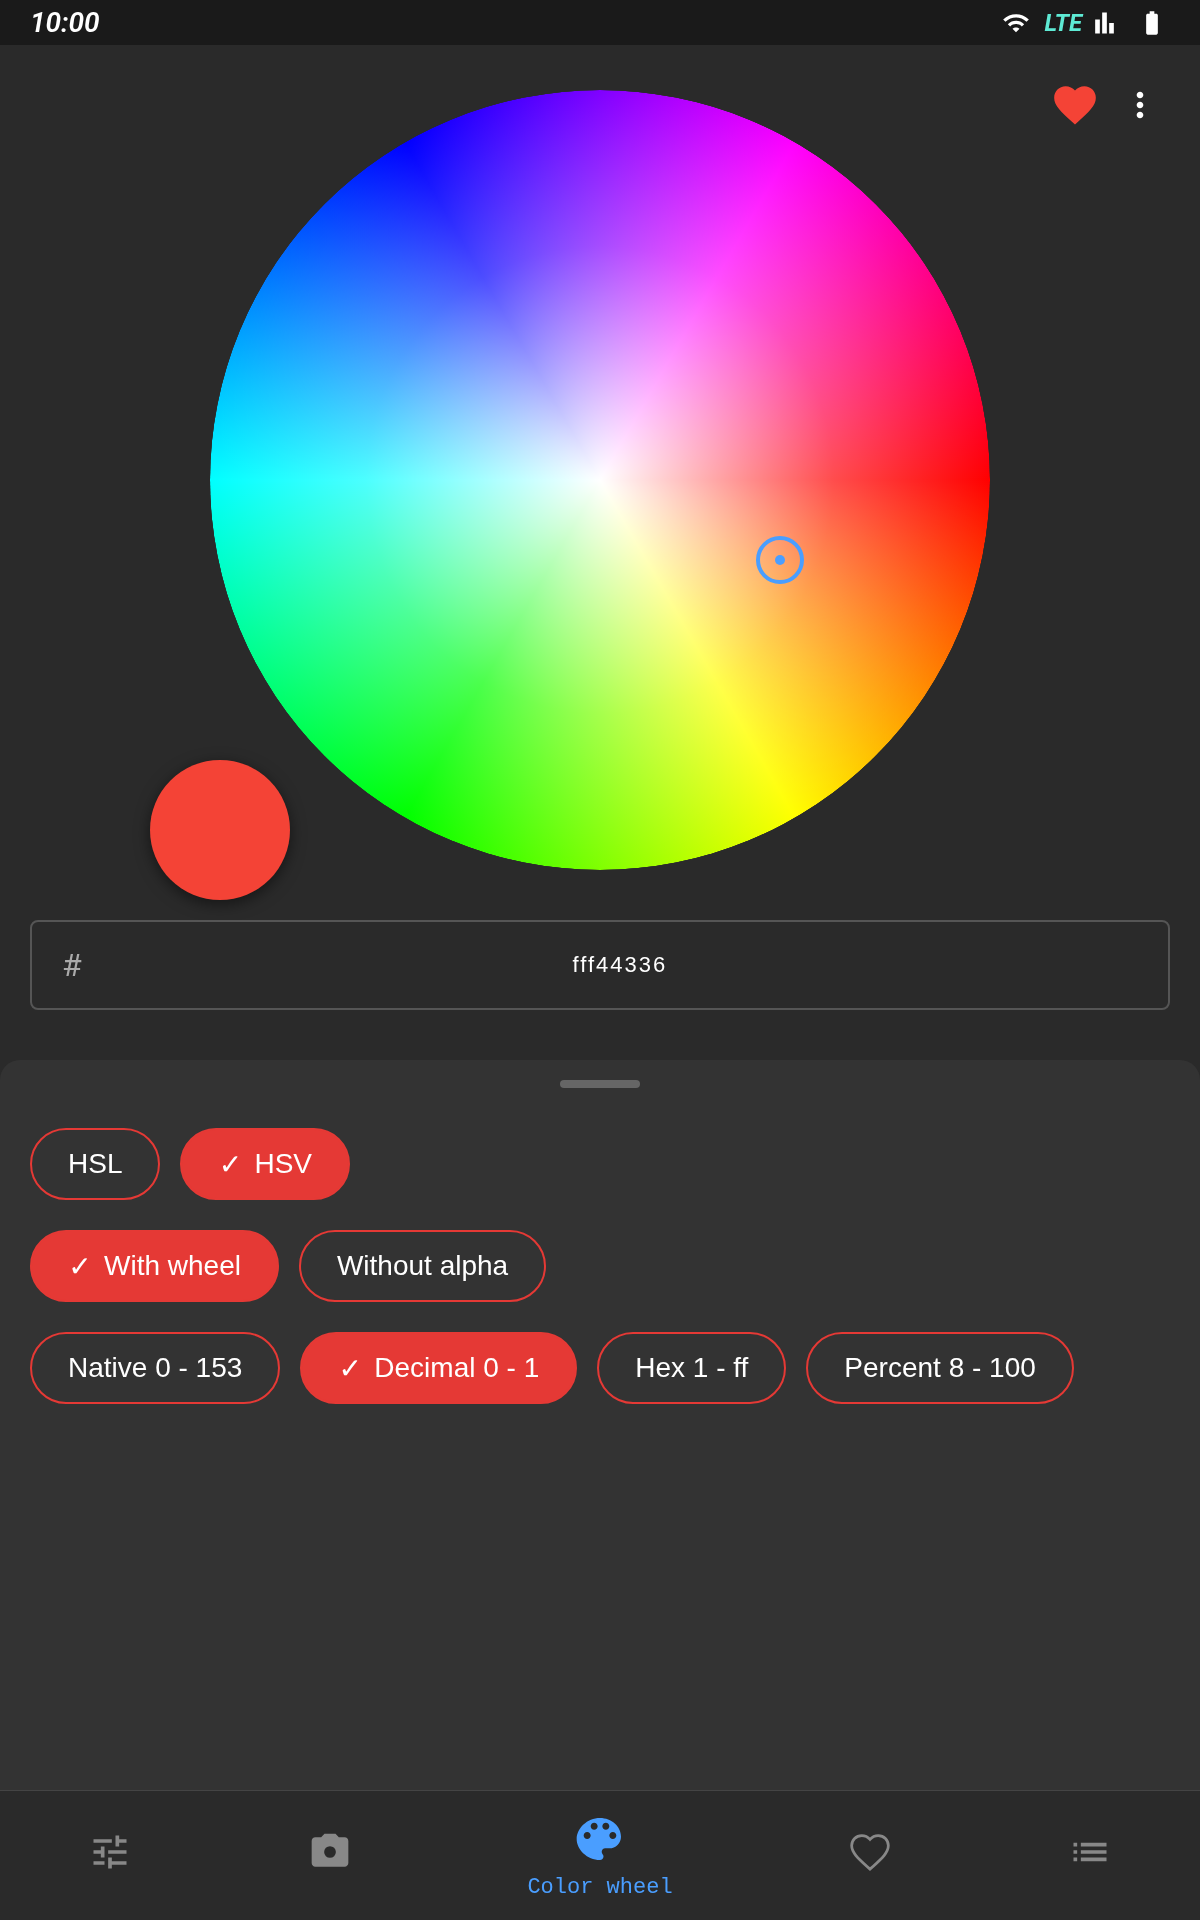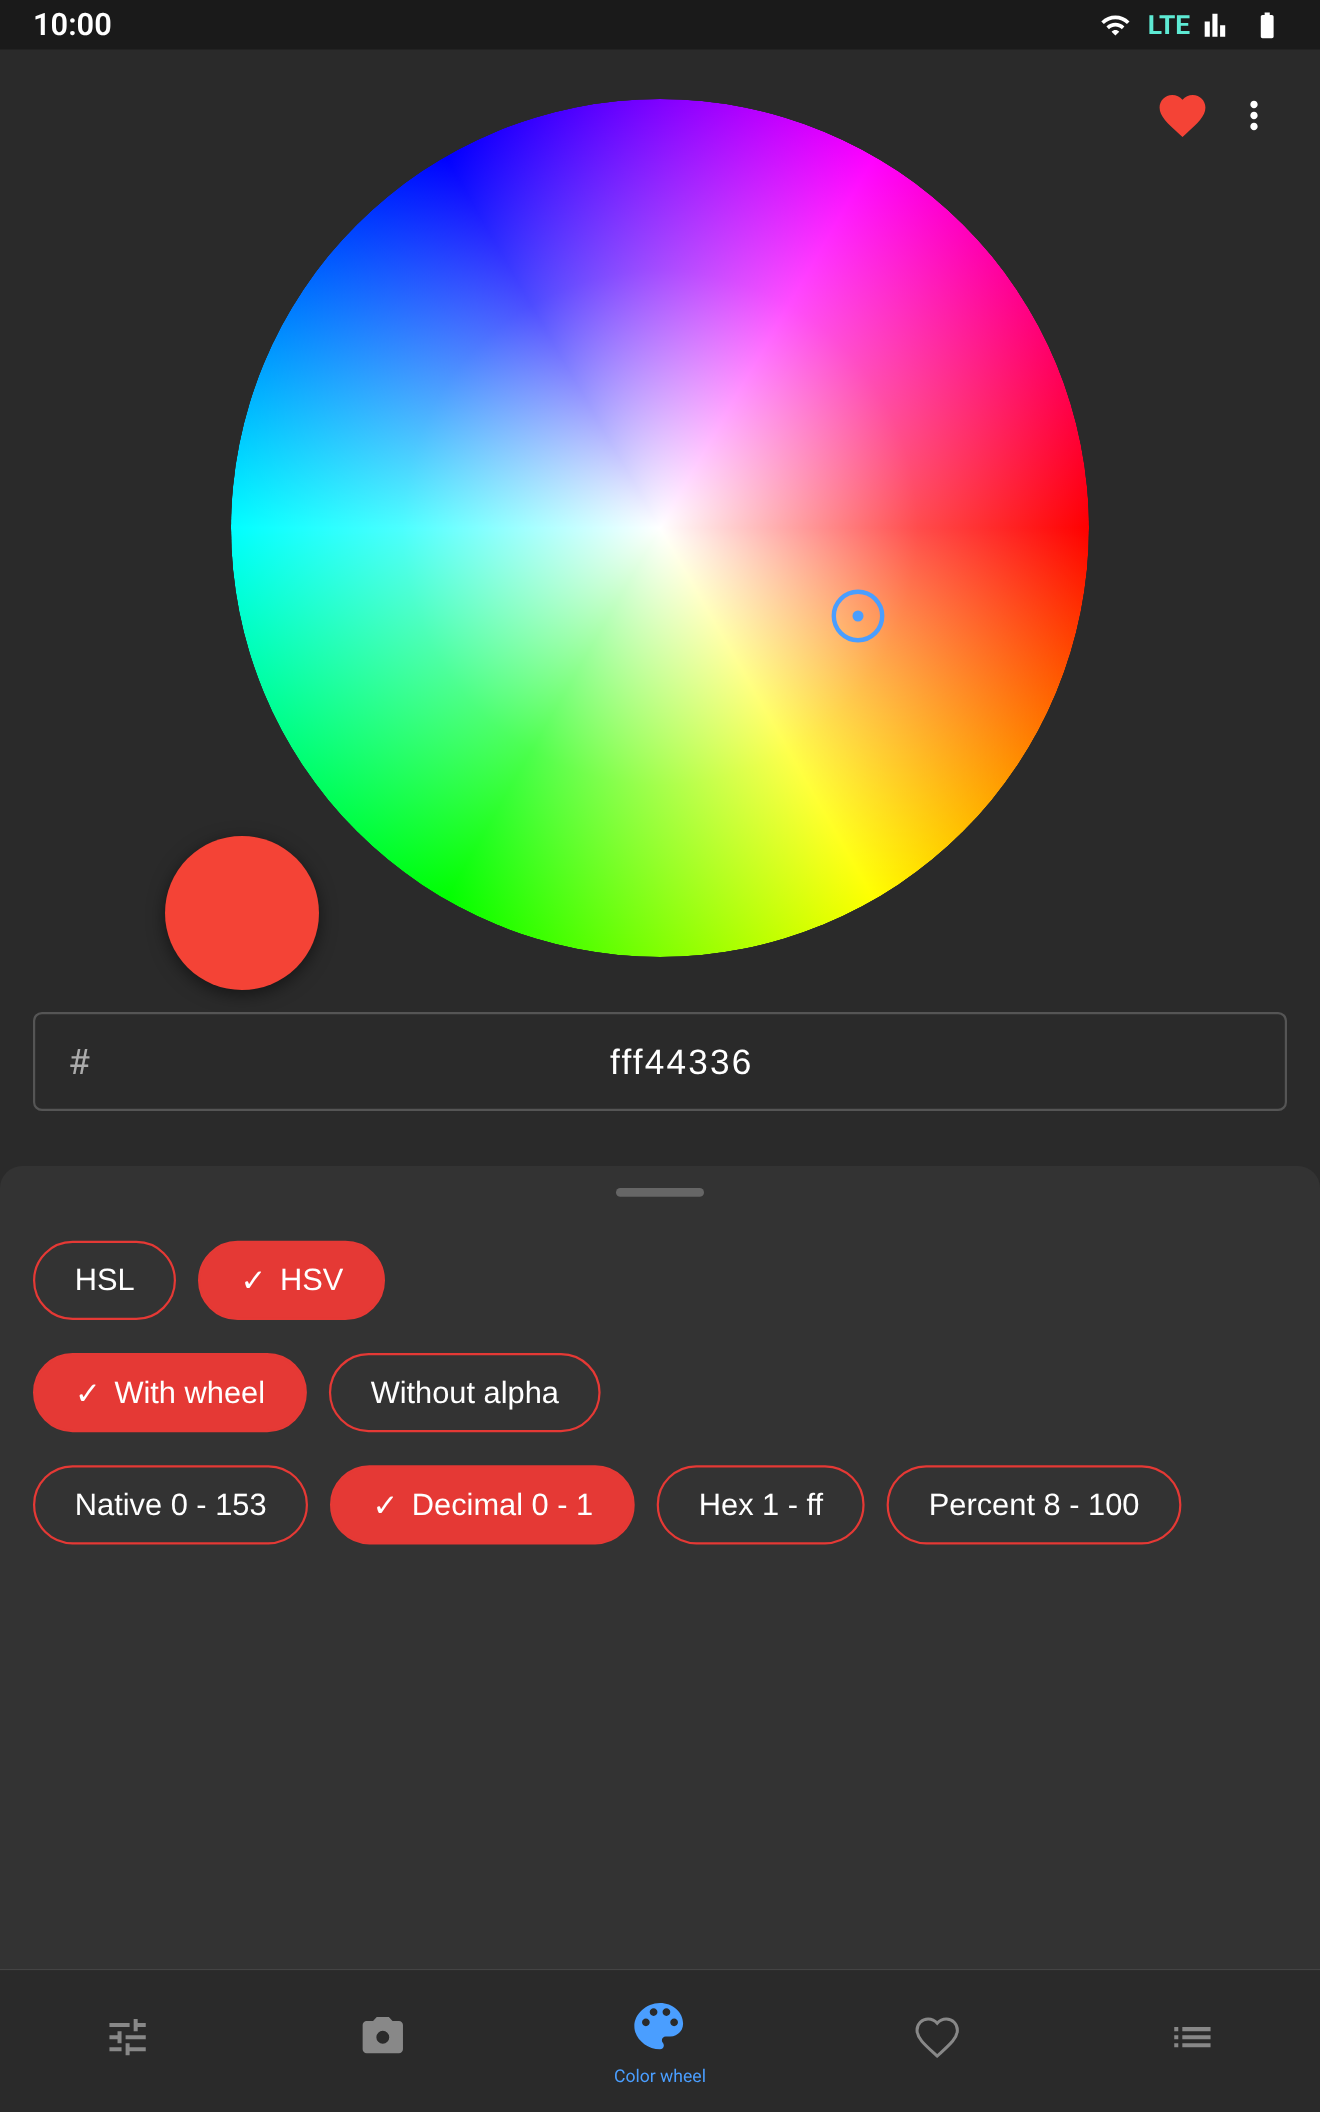--- a/index.html
+++ b/index.html
@@ -18,20 +18,21 @@
     .status-bar {
       position: absolute;
       top: 0; left: 0; right: 0;
       height: 45px;
       background: #1a1a1a;
       display: flex;
       align-items: center;
       justify-content: space-between;
       padding: 0 30px;
       z-index: 100;
+      font-style: italic;
     }
     .status-time {
       font-size: 28px;
       font-weight: 600;
       color: #fff;
     }
     .status-icons {
       display: flex;
       align-items: center;
       gap: 12px;
@@ -98,21 +99,21 @@
       background: #2a2a2a;
     }
 
     .hex-hash {
       font-size: 32px;
       color: #aaa;
       margin-right: 20px;
     }
 
     .hex-value {
-      font-size: 32px;
+      font-size: 22px;
       color: #fff;
       flex: 1;
       text-align: center;
       background: transparent;
       border: none;
       outline: none;
       letter-spacing: 2px;
     }
 
     
@@ -350,21 +351,21 @@
     <svg width="44" height="44" viewBox="0 0 24 24" fill="#888">
       <path d="M12 15.2A3.2 3.2 0 0 1 8.8 12 3.2 3.2 0 0 1 12 8.8 3.2 3.2 0 0 1 15.2 12 3.2 3.2 0 0 1 12 15.2M20 4h-3.17L15 2H9L7.17 4H4c-1.1 0-2 .9-2 2v12c0 1.1.9 2 2 2h16c1.1 0 2-.9 2-2V6c0-1.1-.9-2-2-2z"></path>
     </svg>
     <span class="nav-item-label"></span>
   </div>
 
   <div class="nav-item active">
     <svg width="56" height="56" viewBox="0 0 24 24" fill="#4a9eff">
       <path d="M12 3C6.48 3 2 7.48 2 12s4.48 9 10 9c.83 0 1.5-.67 1.5-1.5 0-.39-.15-.74-.39-1.01-.23-.26-.38-.61-.38-.99 0-.83.67-1.5 1.5-1.5H16c2.76 0 5-2.24 5-5 0-4.42-4.03-8-9-8zm-5.5 9c-.83 0-1.5-.67-1.5-1.5S5.67 9 6.5 9 8 9.67 8 10.5 7.33 12 6.5 12zm3-4C8.67 8 8 7.33 8 6.5S8.67 5 9.5 5s1.5.67 1.5 1.5S10.33 8 9.5 8zm5 0c-.83 0-1.5-.67-1.5-1.5S13.67 5 14.5 5s1.5.67 1.5 1.5S15.33 8 14.5 8zm3 4c-.83 0-1.5-.67-1.5-1.5S16.67 9 17.5 9s1.5.67 1.5 1.5-.67 1.5-1.5 1.5z"></path>
     </svg>
-    <span class="nav-item-label" style="color:#4a9eff; font-size:16px;">Color wheel</span>
+    <span class="nav-item-label" style="color:#4a9eff; font-size:22px;font-family:Liberation Mono, monospace;">Color wheel</span>
   </div>
 
   <div class="nav-item">
     <svg width="44" height="44" viewBox="0 0 24 24" fill="#888">
       <path d="M12 21.35l-1.45-1.32C5.4 15.36 2 12.28 2 8.5 2 5.42 4.42 3 7.5 3c1.74 0 3.41.81 4.5 2.09C13.09 3.81 14.76 3 16.5 3 19.58 3 22 5.42 22 8.5c0 3.78-3.4 6.86-8.55 11.54L12 21.35z" fill="none" stroke="#888" stroke-width="1.5"></path>
     </svg>
     <span class="nav-item-label"></span>
   </div>
 
   <div class="nav-item">

